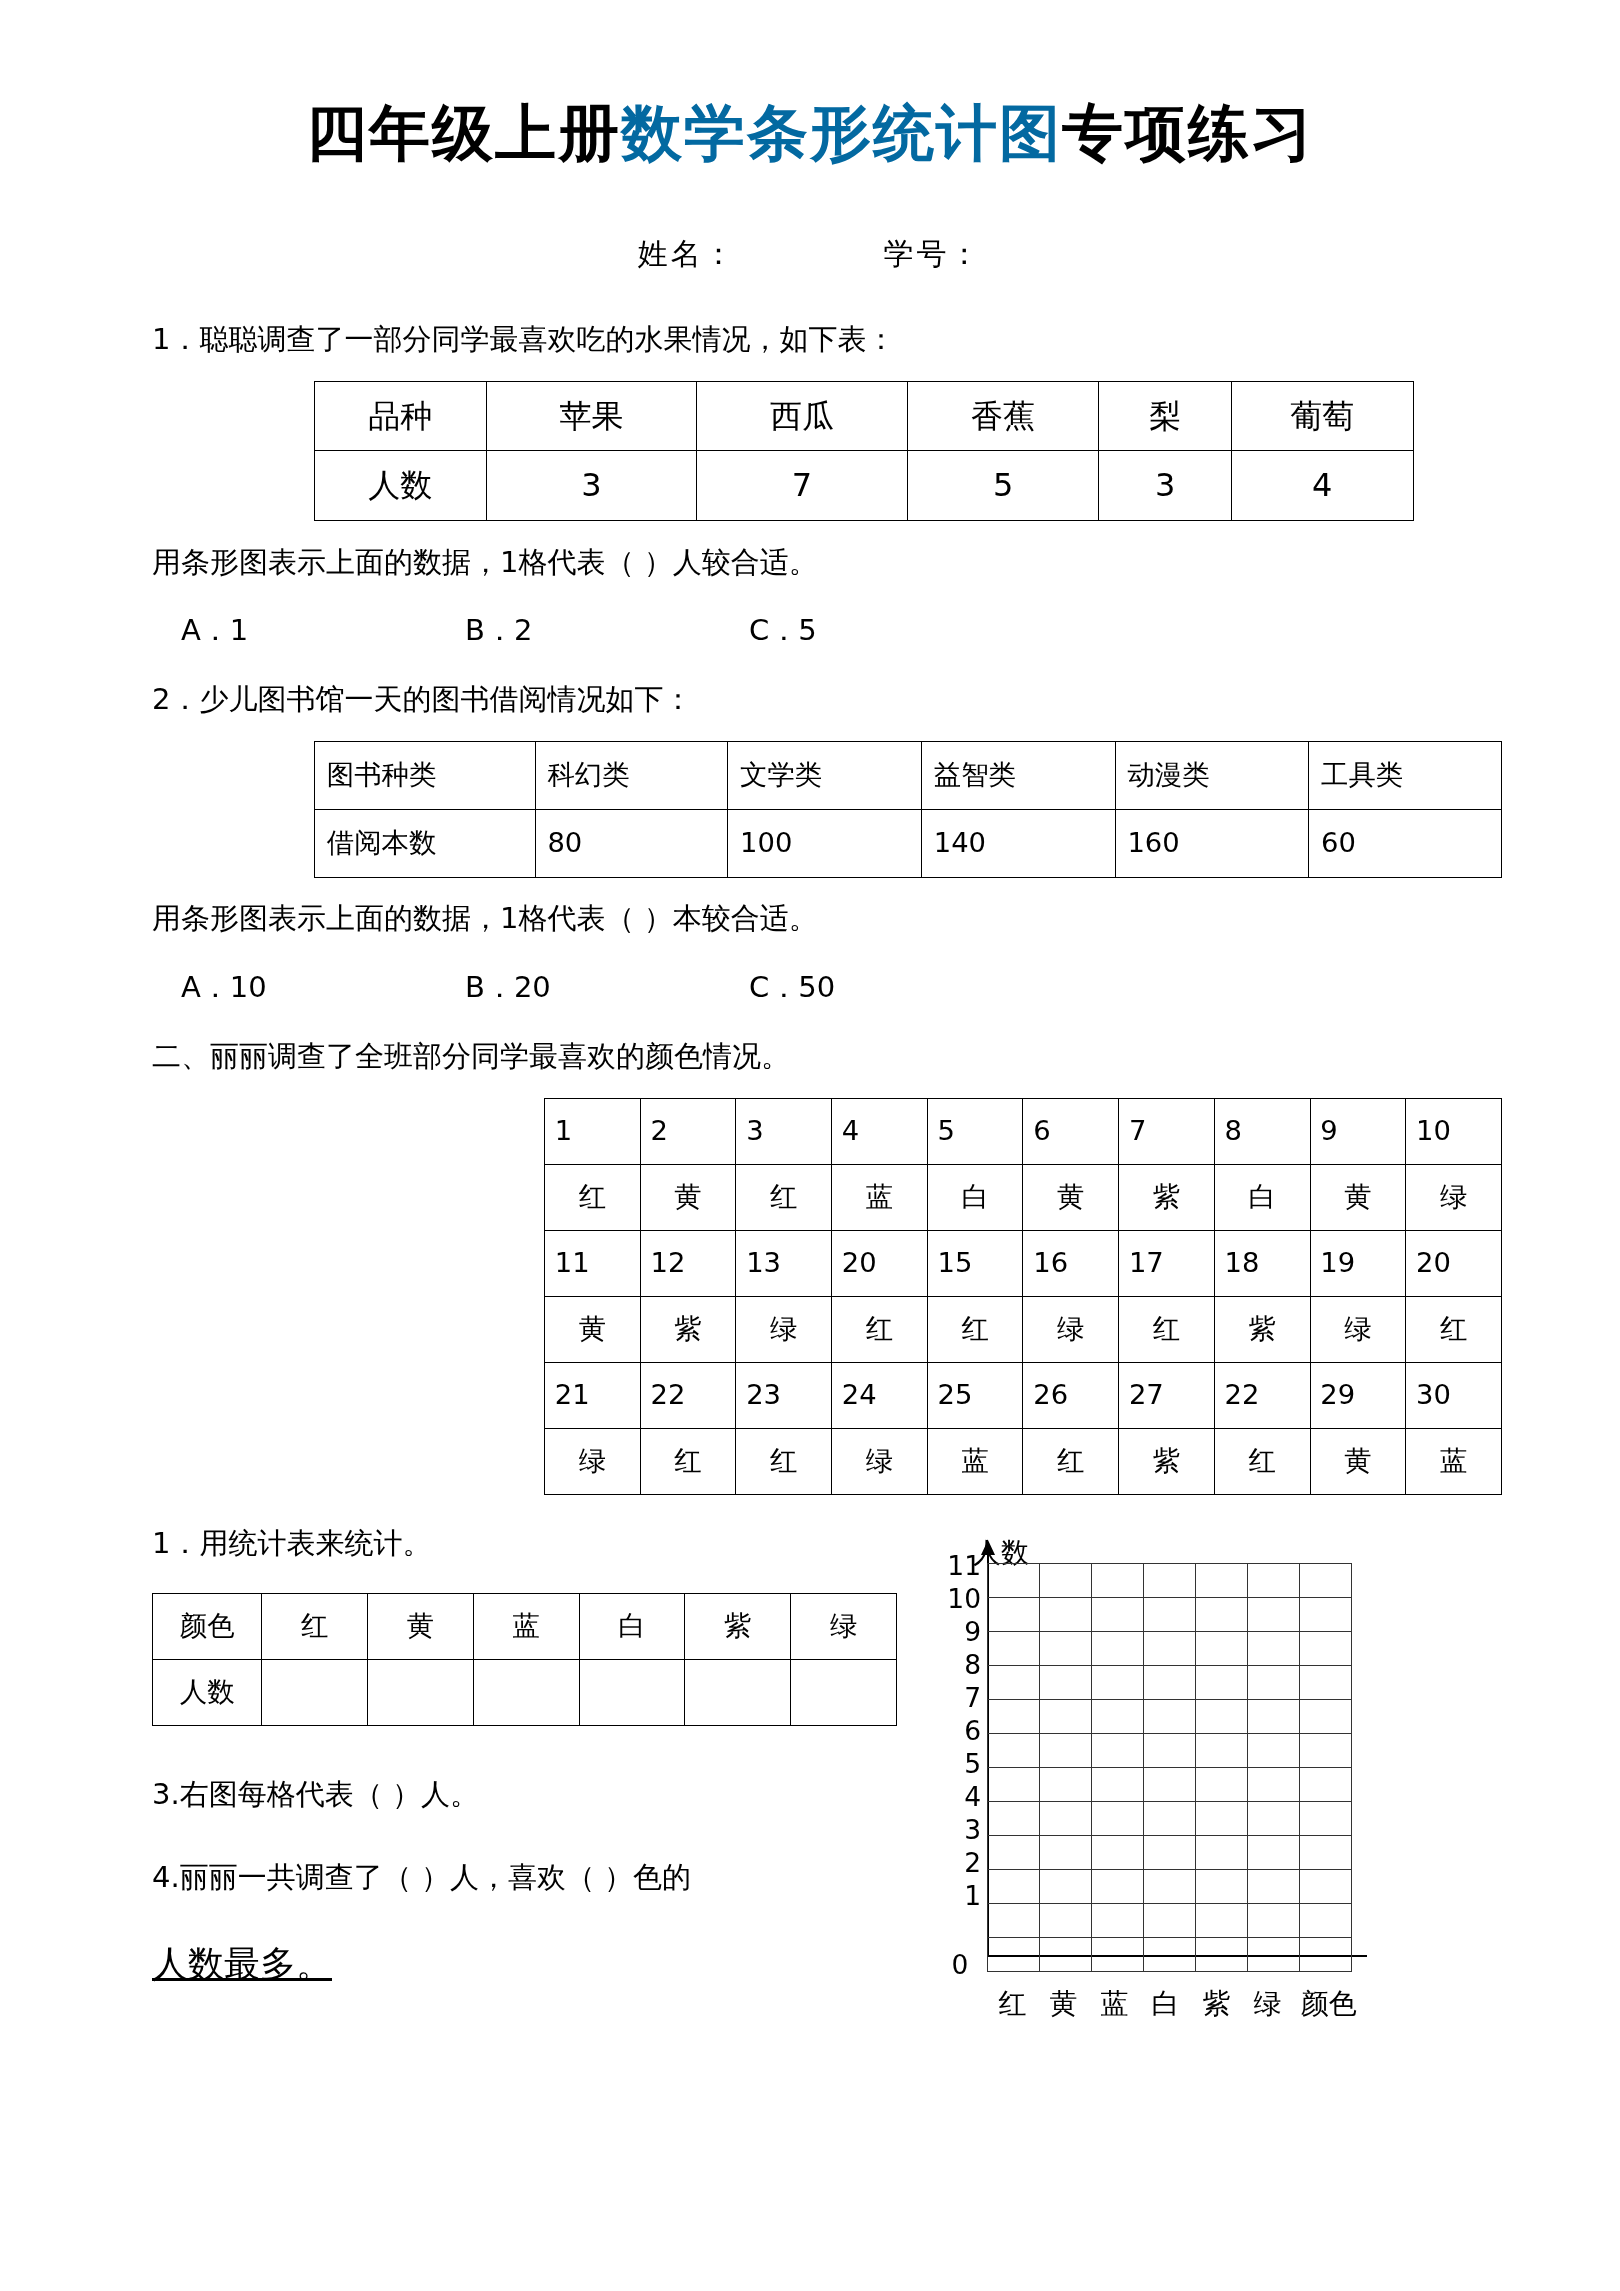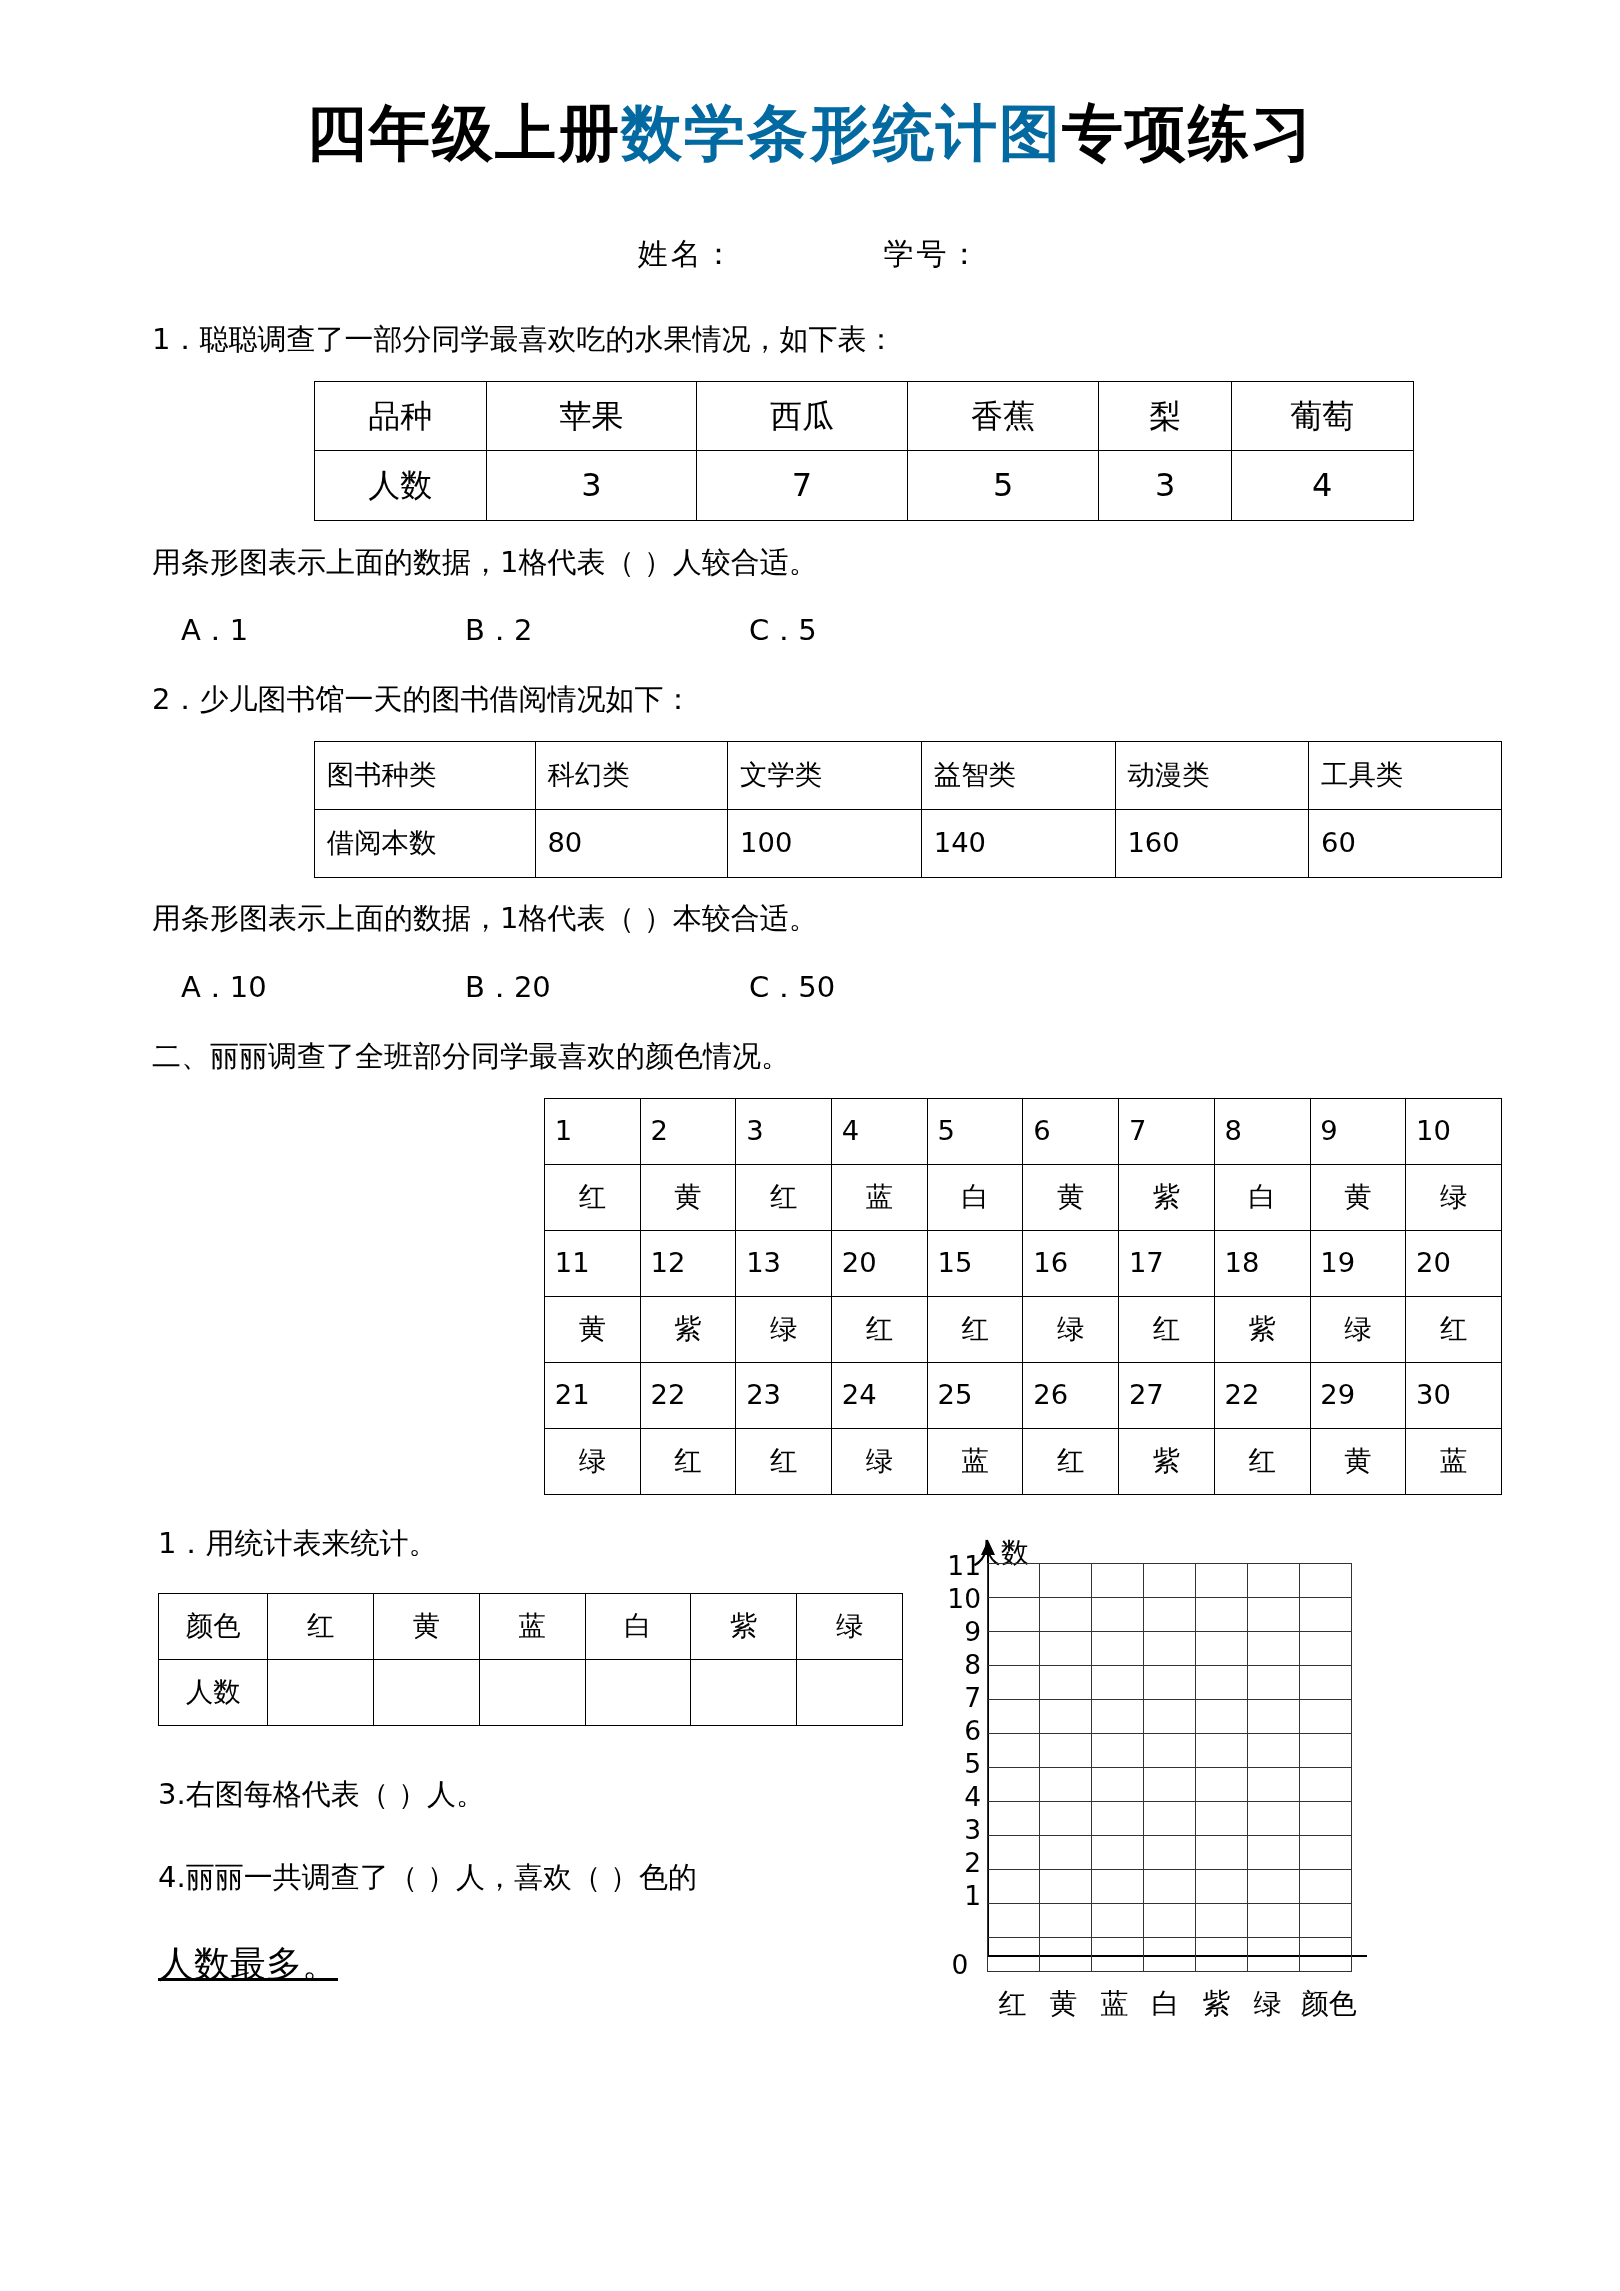--- a/index.html
+++ b/index.html
@@ -96,21 +96,21 @@
     text-align:left;
   }
   .t3 td.ans{text-align:center;}
 
   
   .bottom{
     position:relative;
     margin-top:21.6px;
   }
   .bl{
-    position:absolute;left:6px;top:0;width:745px;
+    position:absolute;left:0;top:0;width:745px;
   }
   .br{
     position:absolute;left:774px;top:0;width:647px;
   }
   .q-head{font-size:29px;margin-bottom:21.6px;}
   .t4{
     margin-left:0;
     font-size:27.4px;
   }
   .t4 td{

